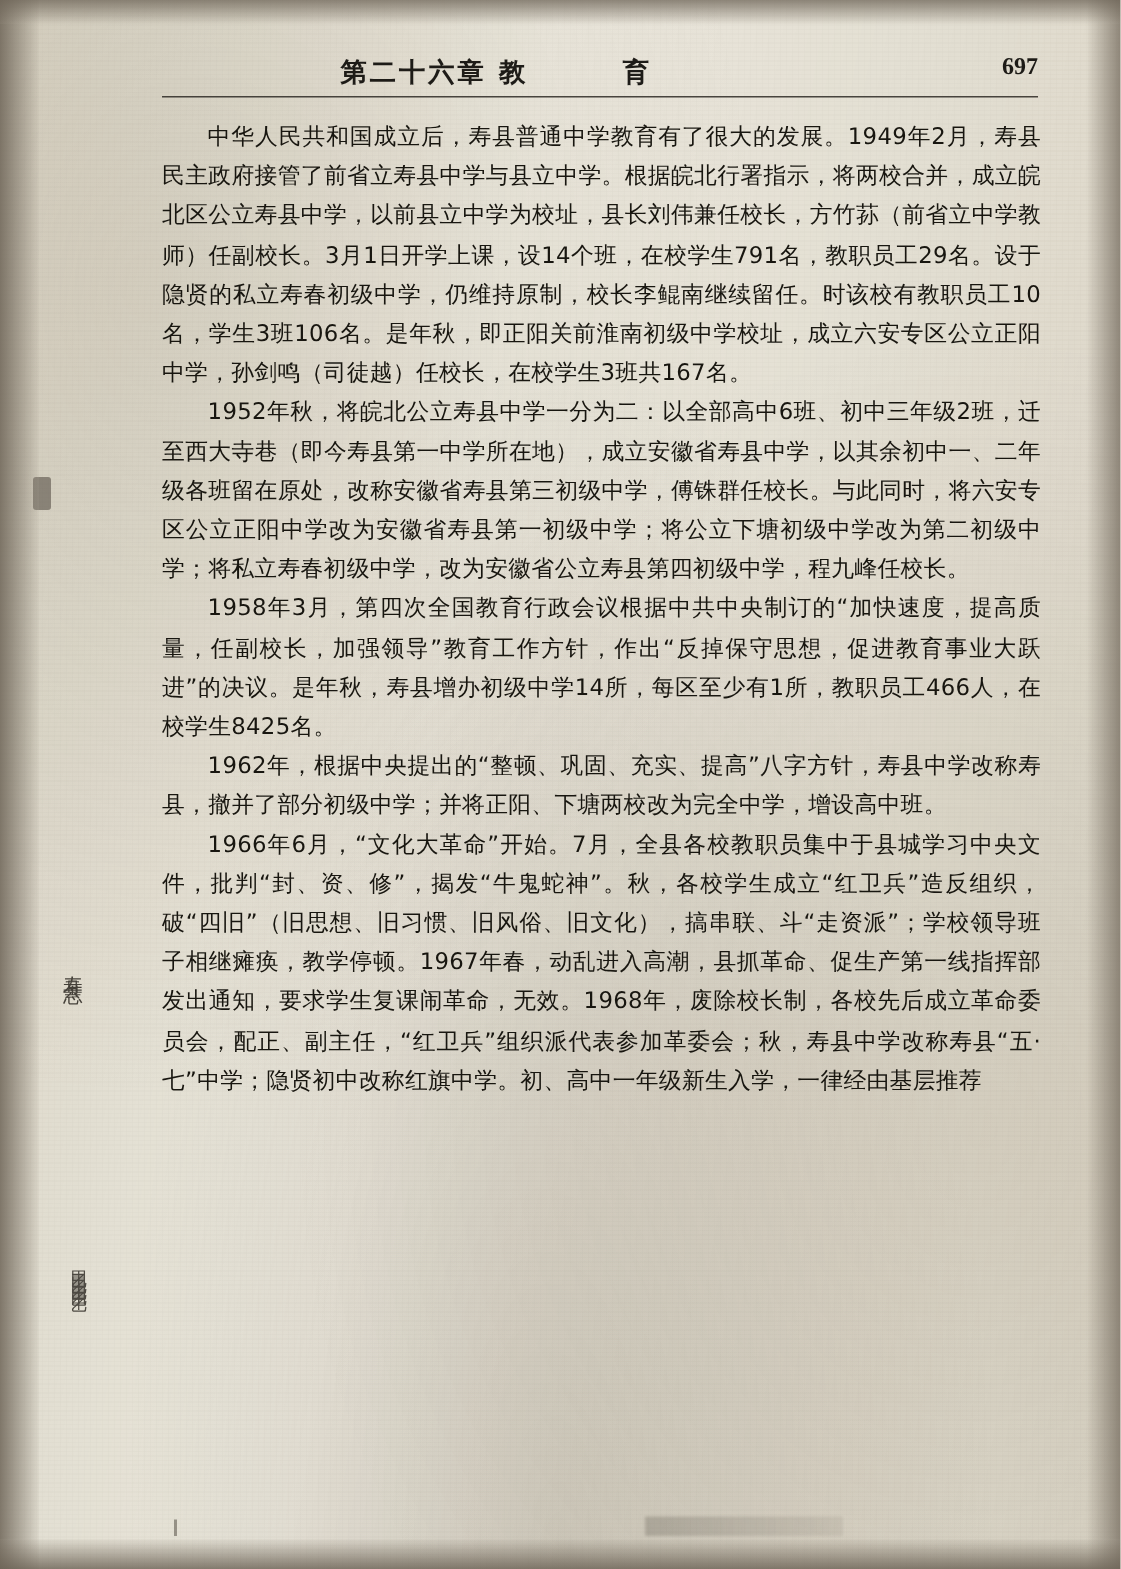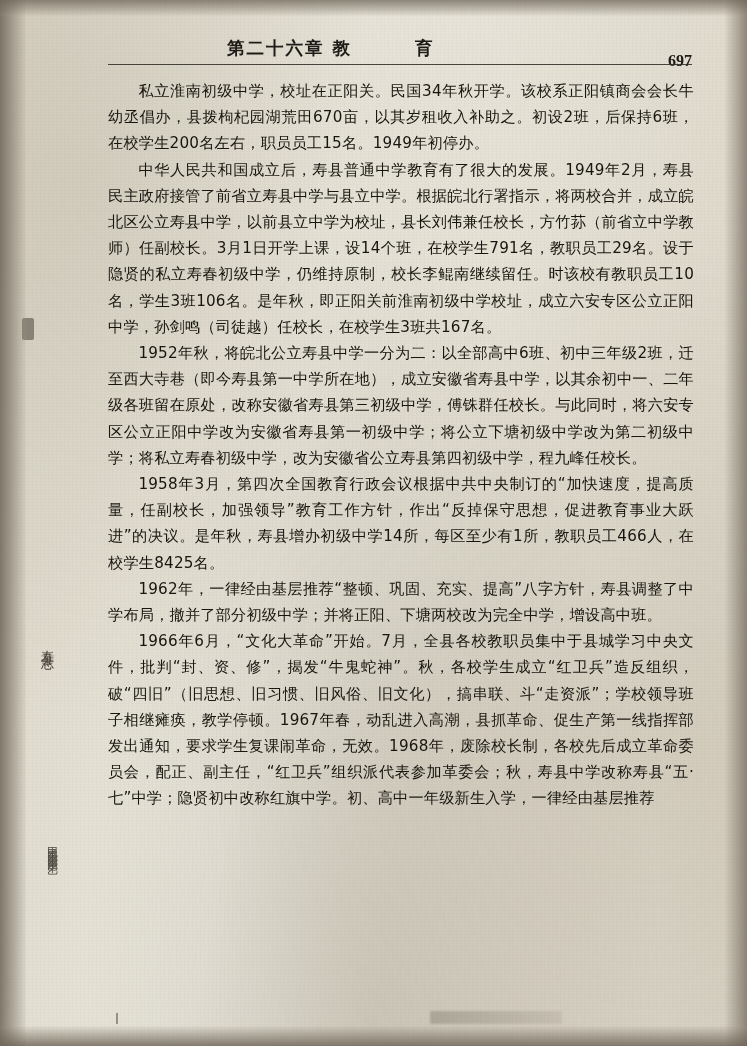--- a/index.html
+++ b/index.html
@@ -84,21 +84,20 @@
     letter-spacing: 10px;
   }
   .page-number {
     position: absolute;
     right: 0;
     top: 0;
     font-size: 16px;
     font-weight: bold;
     color: #1d1b17;
     font-family: "Liberation Serif", serif;
-    margin-top: 16px;
   }
   .rule {
     position: absolute;
     left: 96px;
     top: 64px;
     width: 584px;
     height: 1px;
     background: #2b2823;
     opacity: 0.85;
   }
@@ -196,25 +195,24 @@
       <div class="header-title">
         <span>第二十六章</span>
         <span class="sp">教　　育</span>
       </div>
       <div class="page-number">697</div>
     </div>
 
     <div class="rule"></div>
 
     <div class="body-text">
-      <p>私立淮南初级中学，校址在正阳关。民国34年秋开学。该校系正阳镇商会会长牛幼丞倡办，县拨枸杞园湖荒田670亩，以其岁租收入补助之。初设2班，后保持6班，在校学生200名左右，职员员工15名。1949年初停办。</p>
       <p>中华人民共和国成立后，寿县普通中学教育有了很大的发展。1949年2月，寿县民主政府接管了前省立寿县中学与县立中学。根据皖北行署指示，将两校合并，成立皖北区公立寿县中学，以前县立中学为校址，县长刘伟兼任校长，方竹荪（前省立中学教师）任副校长。3月1日开学上课，设14个班，在校学生791名，教职员工29名。设于隐贤的私立寿春初级中学，仍维持原制，校长李鲲南继续留任。时该校有教职员工10名，学生3班106名。是年秋，即正阳关前淮南初级中学校址，成立六安专区公立正阳中学，孙剑鸣（司徒越）任校长，在校学生3班共167名。</p>
       <p>1952年秋，将皖北公立寿县中学一分为二：以全部高中6班、初中三年级2班，迁至西大寺巷（即今寿县第一中学所在地），成立安徽省寿县中学，以其余初中一、二年级各班留在原处，改称安徽省寿县第三初级中学，傅铢群任校长。与此同时，将六安专区公立正阳中学改为安徽省寿县第一初级中学；将公立下塘初级中学改为第二初级中学；将私立寿春初级中学，改为安徽省公立寿县第四初级中学，程九峰任校长。</p>
       <p>1958年3月，第四次全国教育行政会议根据中共中央制订的“加快速度，提高质量，任副校长，加强领导”教育工作方针，作出“反掉保守思想，促进教育事业大跃进”的决议。是年秋，寿县增办初级中学14所，每区至少有1所，教职员工466人，在校学生8425名。</p>
-      <p>1962年，一律经由基层推荐“整顿、巩固、充实、提高”八字方针，寿县调整了中学布局，撤并了部分初级中学；并将正阳、下塘两校改为完全中学，增设高中班。</p>
+      <p>1962年，根据中央提出的“整顿、巩固、充实、提高”八字方针，寿县中学改称寿县，撤并了部分初级中学；并将正阳、下塘两校改为完全中学，增设高中班。</p>
       <p>1966年6月，“文化大革命”开始。7月，全县各校教职员集中于县城学习中央文件，批判“封、资、修”，揭发“牛鬼蛇神”。秋，各校学生成立“红卫兵”造反组织，破“四旧”（旧思想、旧习惯、旧风俗、旧文化），搞串联、斗“走资派”；学校领导班子相继瘫痪，教学停顿。1967年春，动乱进入高潮，县抓革命、促生产第一线指挥部发出通知，要求学生复课闹革命，无效。1968年，废除校长制，各校先后成立革命委员会，配正、副主任，“红卫兵”组织派代表参加革委会；秋，寿县中学改称寿县“五·七”中学；隐贤初中改称红旗中学。初、高中一年级新生入学，一律经由基层推荐</p>
     </div>
 
     <div class="spine-mark"></div>
     <div class="spine-text">寿县志</div>
     <div class="spine-text2">甲乙甲乙甲乙甲乙甲乙</div>
 
     <div class="bottom-tick"></div>
     <div class="bottom-smudge"></div>
   </div>

